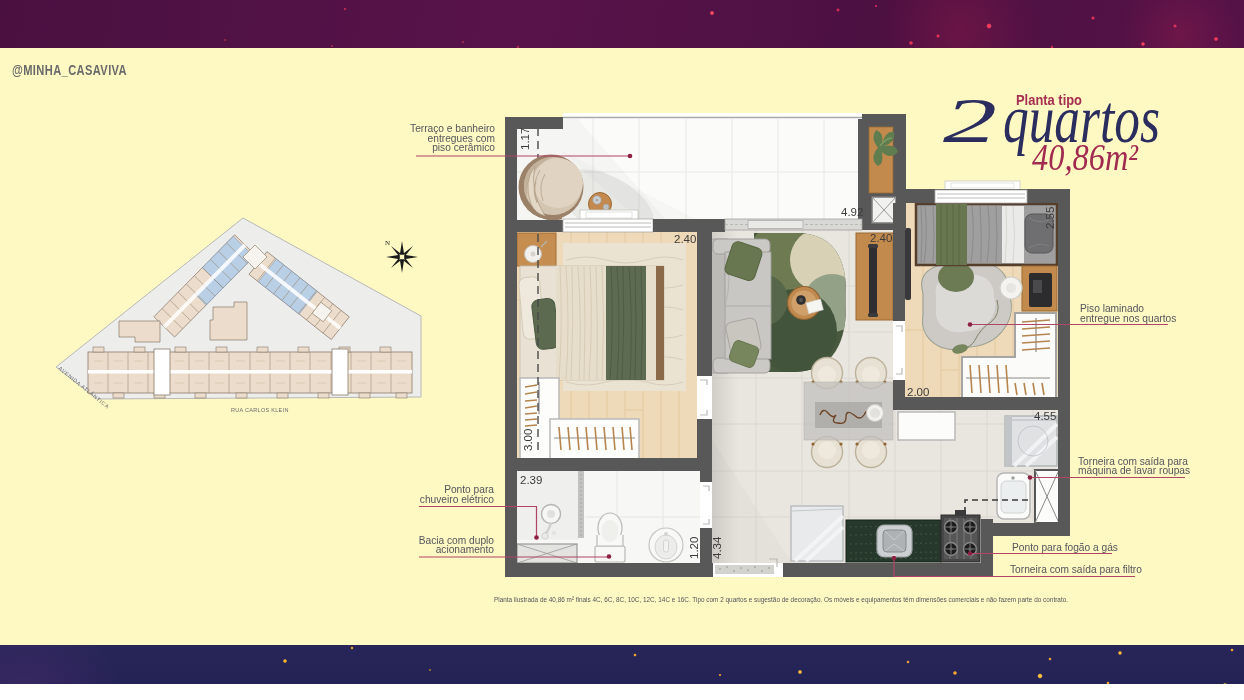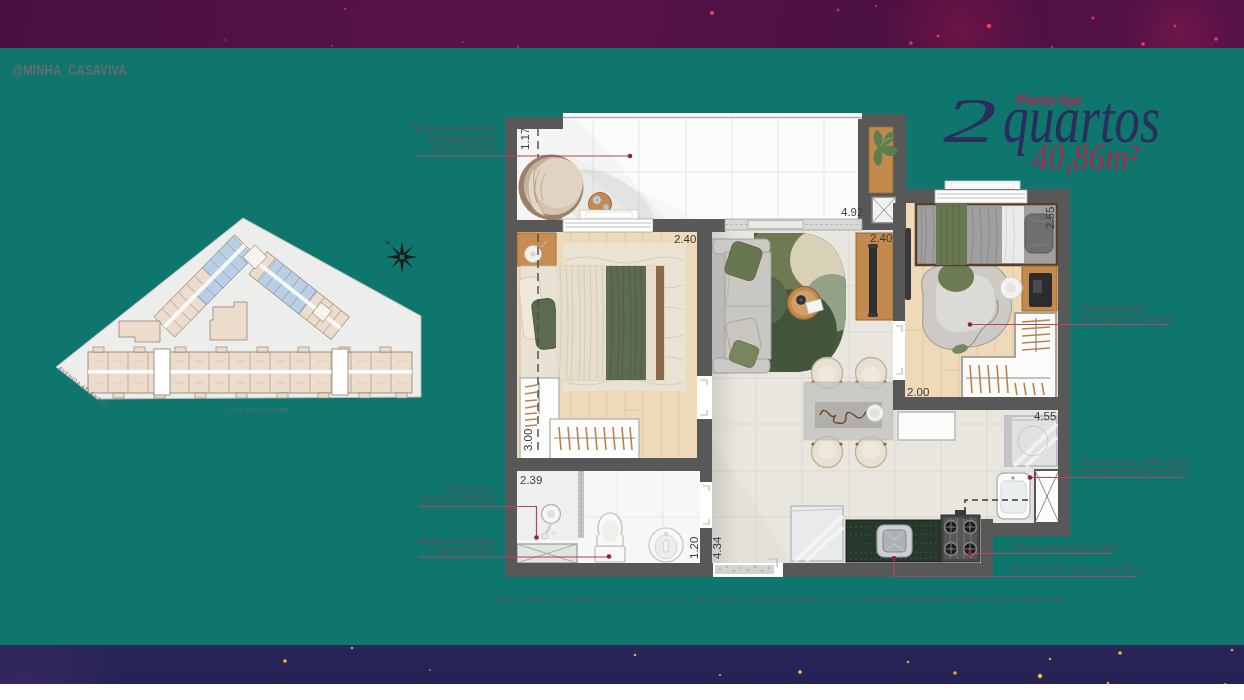--- a/index.html
+++ b/index.html
@@ -1,16 +1,16 @@
 <!DOCTYPE html>
 <html><head>
 <meta charset="utf-8">
 <style>
   html,body{margin:0;padding:0;background:#fff;}
-  #page{position:relative;width:1244px;height:684px;overflow:hidden;background:#0f766e;font-family:"Liberation Sans",sans-serif;}
+  #page{position:relative;width:1244px;height:684px;overflow:hidden;background:#fef9c3;font-family:"Liberation Sans",sans-serif;}
   #topband{position:absolute;left:0;top:0;width:1244px;height:48px;
     background-image:
       radial-gradient(circle 2.4px at 712px 13px, #ff4663 0 1.3px, rgba(255,70,99,0) 2.4px),
       radial-gradient(circle 1.6px at 345px 9px, #b82a50 0 0.9px, rgba(196,43,82,0) 1.6px),
       radial-gradient(circle 1.5px at 225px 40px, #8a2348 0 0.8px, rgba(166,42,80,0) 1.5px),
       radial-gradient(circle 1.5px at 332px 46px, #97264c 0 0.8px, rgba(177,45,85,0) 1.5px),
       radial-gradient(circle 1.6px at 463px 42px, #97264c 0 0.9px, rgba(177,45,85,0) 1.6px),
       radial-gradient(circle 1.7px at 518px 47px, #aa2a52 0 0.9px, rgba(196,48,88,0) 1.7px),
       radial-gradient(circle 2px at 838px 10px, #c42b52 0 1px, rgba(212,46,85,0) 2px),
       radial-gradient(circle 1.6px at 876px 6px, #b82a50 0 0.9px, rgba(196,43,82,0) 1.6px),

